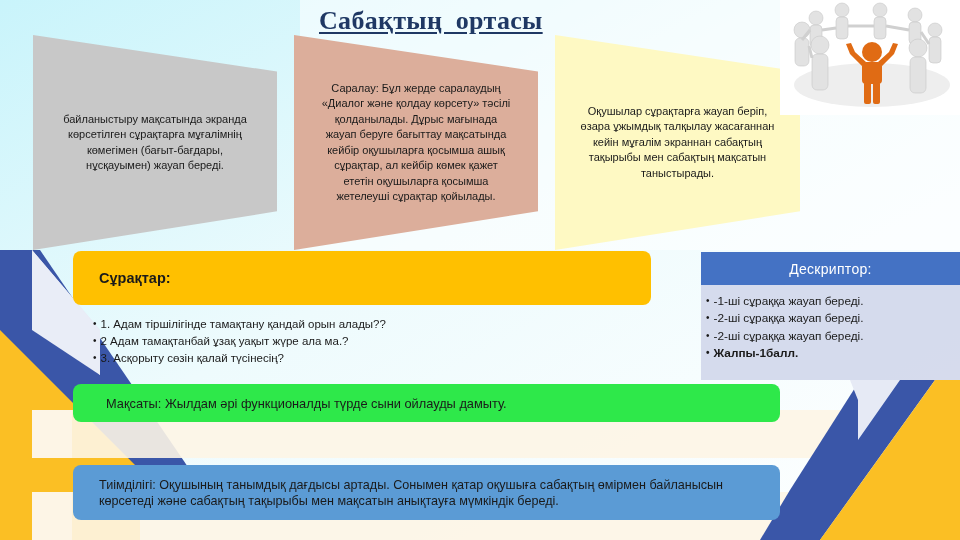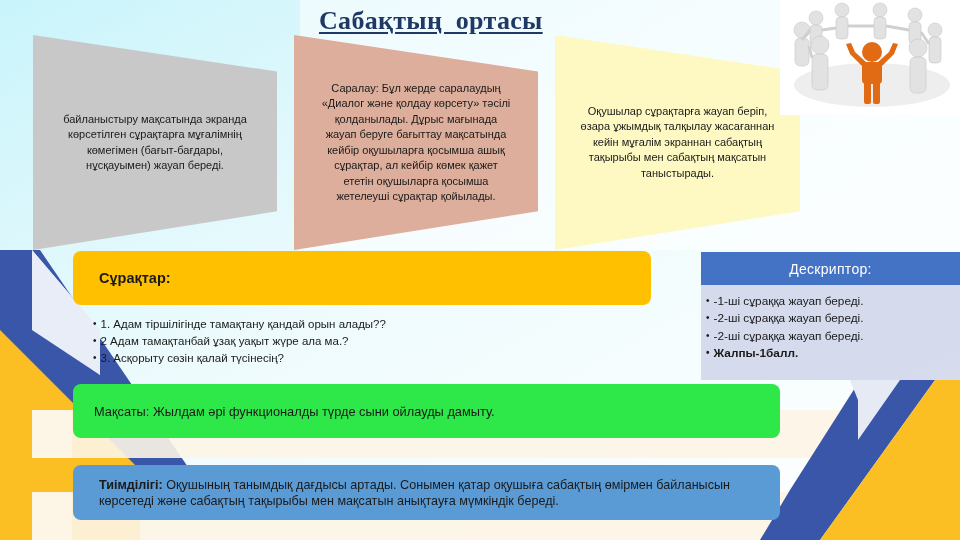--- a/index.html
+++ b/index.html
@@ -31,29 +31,29 @@
             font-size:11.5px; line-height:16px; color:#1a1a1a; }
   .q-list li::before, .d-list li::before { content:"\2022"; margin-right:4px; font-size:10px; position:relative; top:-1px; }
   .d-head { position:absolute; left:701px; top:252px; width:259px; height:33px;
             background:#4472c4; color:#ffffff; font-size:14px;
             display:flex; align-items:center; justify-content:center; letter-spacing:0.3px; }
   .d-body { position:absolute; left:701px; top:285px; width:259px; height:95px;
             background:rgba(207,213,234,0.85); }
   .d-list { position:absolute; left:706px; top:293px; margin:0; padding:0; list-style:none;
             font-size:11.8px; line-height:16.3px; color:#1a1a1a; }
   .d-list li.bold { font-weight:bold; }
-  .goal { position:absolute; left:73px; top:384px; width:707px; height:54px;
+  .goal { position:absolute; left:73px; top:384px; width:707px; height:38px;
           background:#2ee84a; border-radius:8px; box-sizing:border-box;
-          padding-left:21px; display:flex; align-items:center;
+          padding-left:33px; display:flex; align-items:center;
           font-size:12.8px; color:#1a1a1a; }
   .eff { position:absolute; left:73px; top:465px; width:707px; height:55px;
          background:#5b9bd5; border-radius:8px; box-sizing:border-box;
          padding:0 20px 0 26px; display:flex; align-items:center;
          font-size:12.6px; line-height:16px; color:#1a1a1a; }
-  .eff b { font-weight:bold; }
+  .eff b { font-weight:normal; }
 </style>
 </head>
 <body>
 
 <svg class="bg" viewBox="0 0 960 540" xmlns="http://www.w3.org/2000/svg">
   <defs>
     <linearGradient id="cyanfade" x1="0" y1="0" x2="1" y2="1">
       <stop offset="0" stop-color="#c9f4fb"></stop>
       <stop offset="0.45" stop-color="#eefbfd"></stop>
       <stop offset="1" stop-color="#ffffff"></stop>

